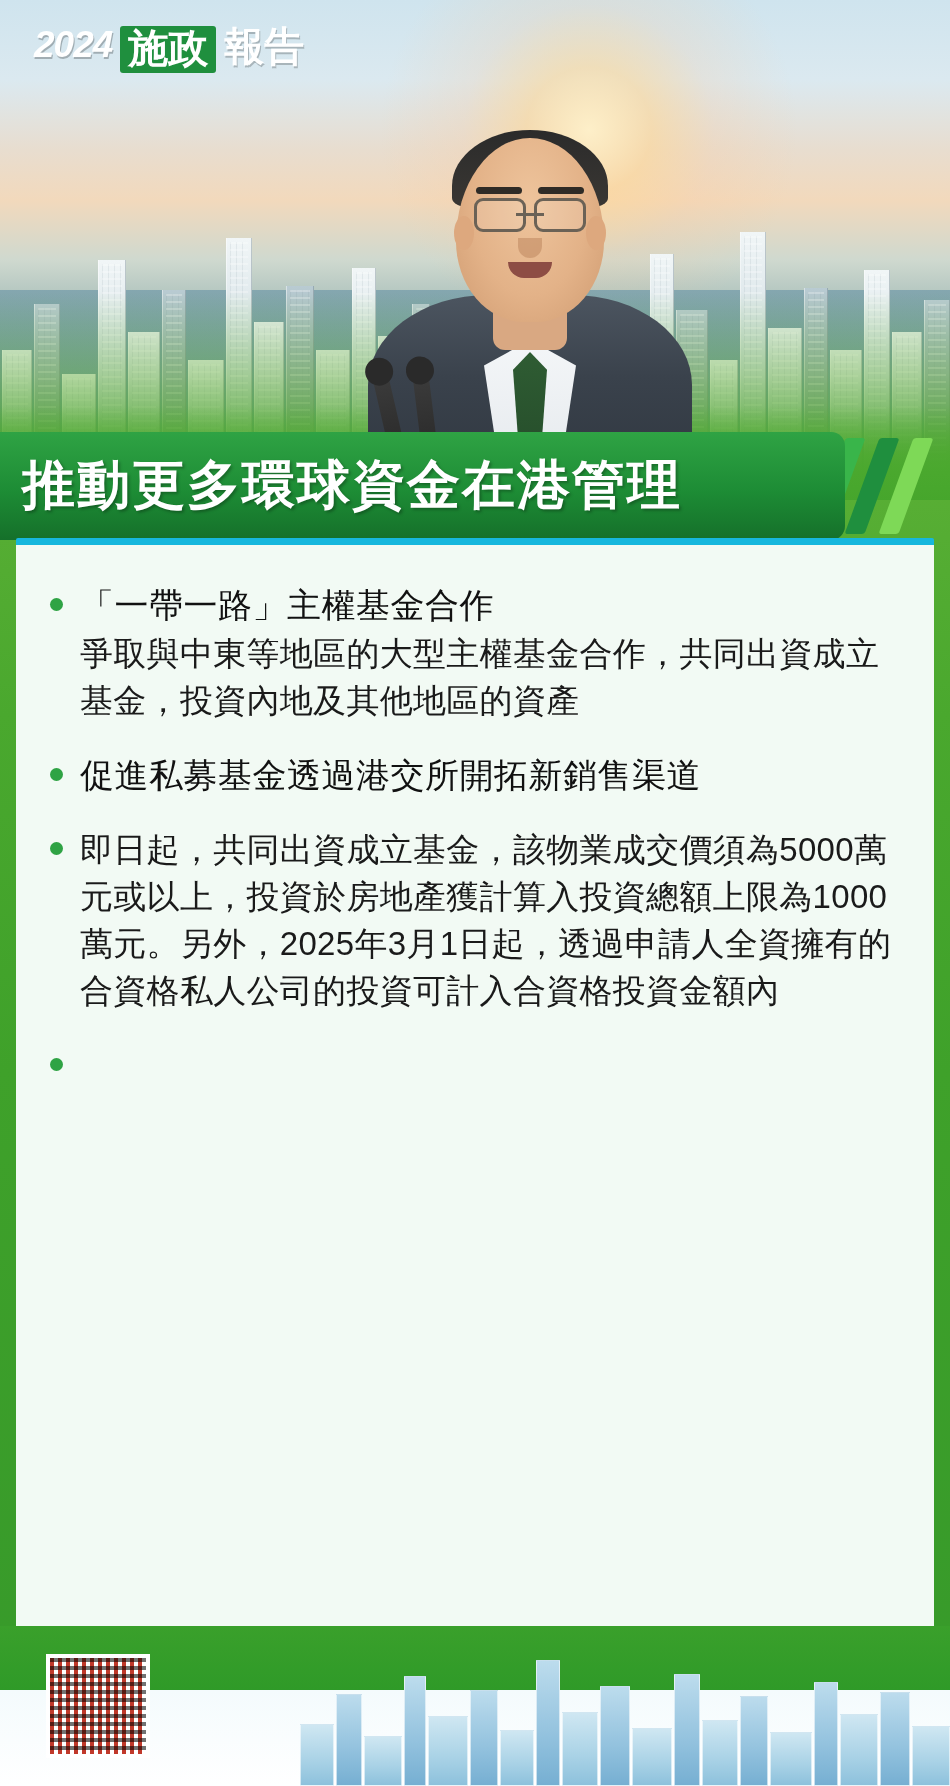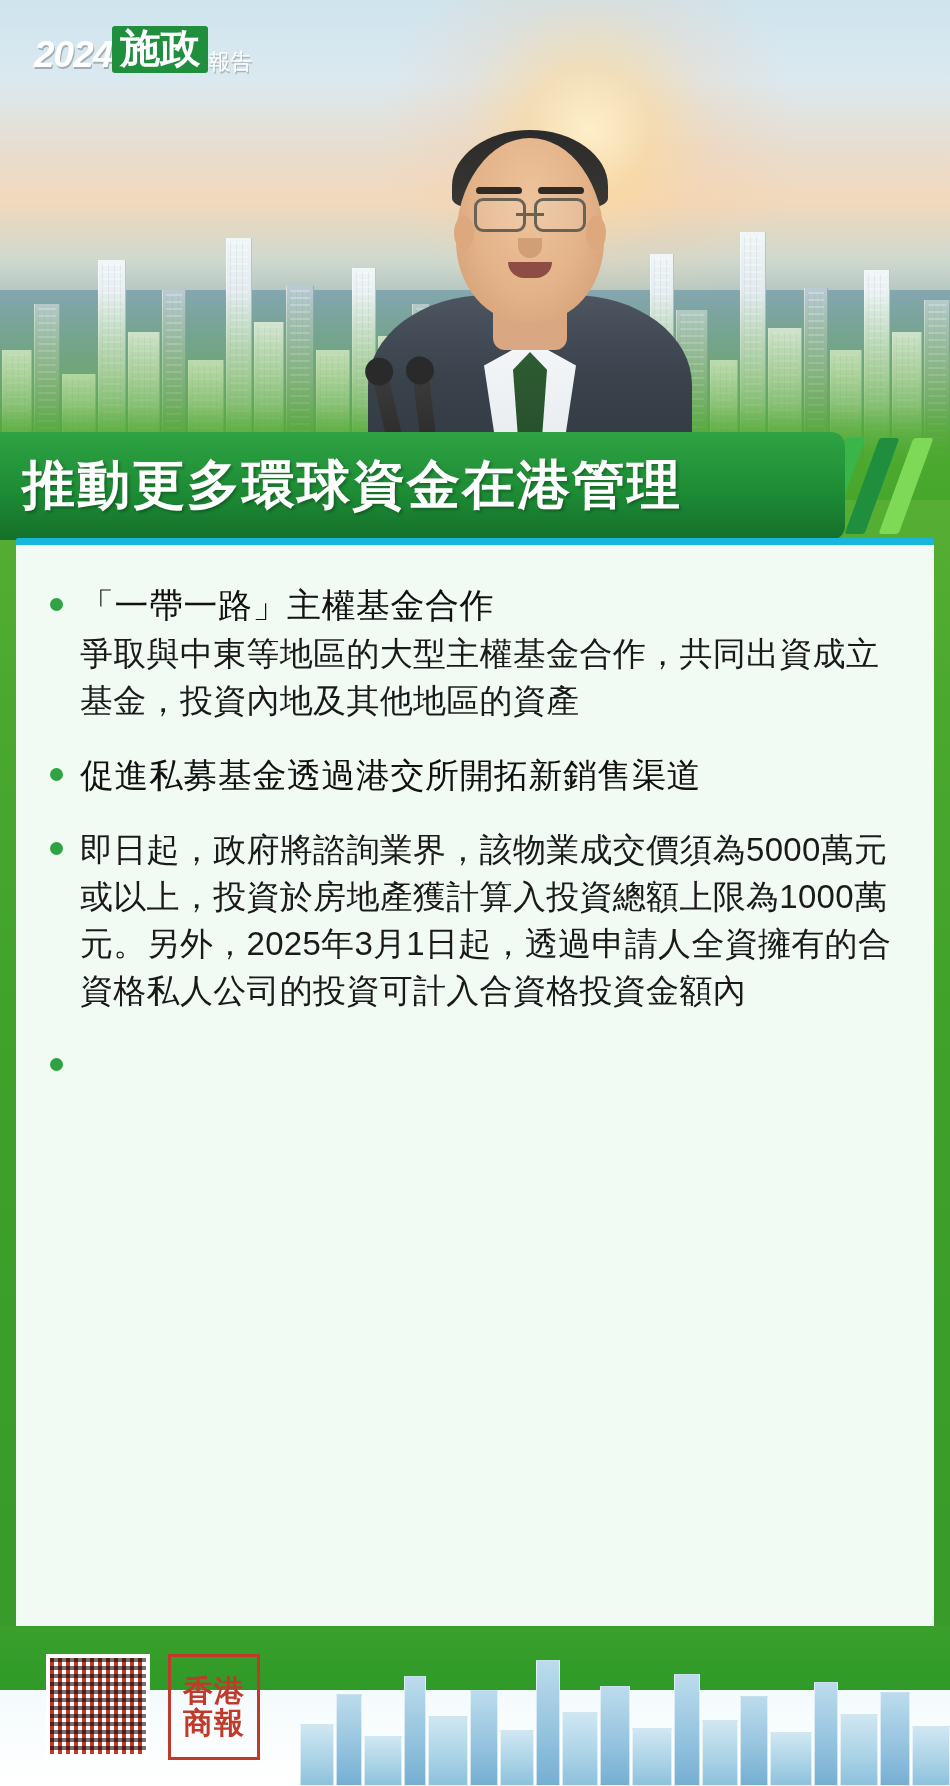--- a/index.html
+++ b/index.html
@@ -132,30 +132,30 @@
     display: inline-block;
     background: #1f8f3e;
     color: #ffffff;
     font-size: 40px;
     font-weight: bold;
     letter-spacing: 2px;
     padding: 2px 10px 5px 10px;
     line-height: 1;
     border-radius: 3px;
   }
-  .logo-row2 { margin-top: 8px; display: flex; align-items: flex-end; }
+  .logo-row2 { margin-top: 8px; display: flex; align-items: flex-start; gap: 8px; }
   .logo-year {
     color: #ffffff; font-size: 37px; font-weight: bold; font-style: italic;
     text-shadow: 1px 2px 0 rgba(0,0,0,.25); letter-spacing: -1px; line-height: 1;
   }
   .logo-sz {
     background: #1f8f3e; color: #fff; font-size: 40px; font-weight: bold;
     padding: 2px 8px 5px 8px; line-height: 1; border-radius: 3px;
   }
-  .logo-bg { color: #ffffff; font-size: 22px; font-weight: normal; line-height: 1; text-shadow: 1px 2px 0 rgba(0,0,0,.22); }
+  .logo-bg { color: #ffffff; font-size: 40px; font-weight: bold; line-height: 1; text-shadow: 1px 2px 0 rgba(0,0,0,.22); }
 
   
   .title-wrap {
     position: absolute; left: 0; top: 432px; width: 950px; height: 92px;
   }
   .title-bar {
     position: absolute; left: 0; top: 0; width: 845px; height: 108px;
     background: linear-gradient(180deg, #2fa344 0%, #1d8c35 55%, #15702a 100%);
     border-radius: 0 14px 14px 0;
     display: flex; align-items: center;
@@ -331,21 +331,21 @@
       <li class="bullet">
         <div class="dot"></div>
         <div class="btext">
           <div class="bhead">促進私募基金透過港交所開拓新銷售渠道</div>
         </div>
       </li>
 
       <li class="bullet">
         <div class="dot"></div>
         <div class="btext">
-          <div class="bbody">即日起，政府將諮詢業界，該物業成交價須為5000萬元或以上，投資於房地產獲計算入投資總額上限為1000萬元。另外，2025年3月1日起，透過申請人全資擁有的合資格私人公司的投資可計入合資格投資金額內</div>
+          <div class="bbody">即日起，共同出資成立基金，該物業成交價須為5000萬元或以上，投資於房地產獲計算入投資總額上限為1000萬元。另外，2025年3月1日起，透過申請人全資擁有的合資格私人公司的投資可計入合資格投資金額內</div>
         </div>
       </li>
 
       <li class="bullet">
         <div class="dot"></div>
         <div class="btext">
         </div>
       </li>
 
     </ul>
@@ -370,19 +370,15 @@
       <div class="fb d" style="left:440px;width:28px;height:90px;"></div>
       <div class="fb" style="left:470px;width:42px;height:54px;"></div>
       <div class="fb d" style="left:514px;width:24px;height:104px;"></div>
       <div class="fb" style="left:540px;width:38px;height:72px;"></div>
       <div class="fb d" style="left:580px;width:30px;height:94px;"></div>
       <div class="fb" style="left:612px;width:38px;height:60px;"></div>
     </div>
     <div class="qr">
       <div class="qr-inner"></div>
     </div>
-    <div class="brand">
-      <span>香港</span>
-      <span>商報</span>
-    </div>
   </div>
 
 </div>
 
 </body></html>

